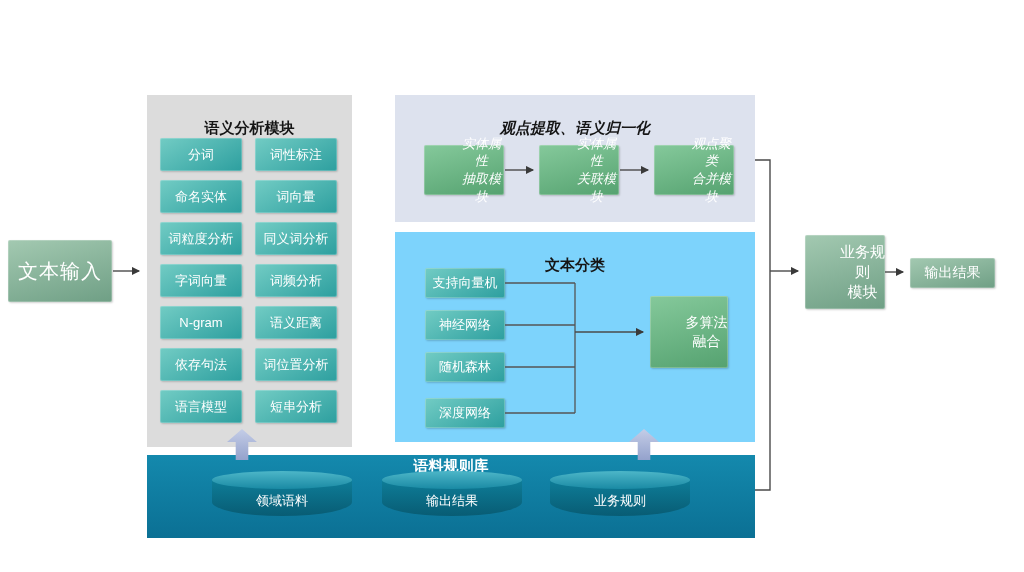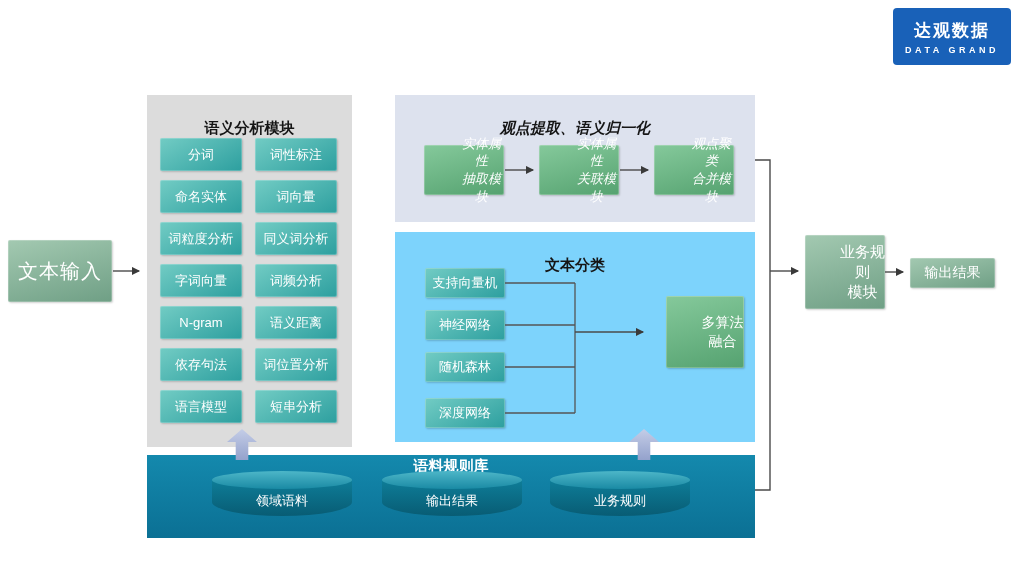--- a/index.html
+++ b/index.html
@@ -23,21 +23,21 @@
                background:linear-gradient(150deg,#72ccc4,#2d9f9f); }
   .green-box { font-size:13px; background:linear-gradient(165deg,#85c99b,#55a270); }
   .sage-box  { background:linear-gradient(165deg,#a3c9b1,#6f9f85); }
 
   .input-box { left:8px; top:240px; width:104px; height:62px; font-size:20px; letter-spacing:1px; }
   .rules-box { left:805px; top:235px; width:80px; height:74px; font-size:15px; }
   .output-box{ left:910px; top:258px; width:85px; height:30px; font-size:14px; }
 
   .step-box   { width:80px; height:50px; }
   .algo-box   { left:30px; width:80px; height:30px; }
-  .fusion-box { left:255px; top:64px; width:78px; height:72px; font-size:14px;margin-left:16px; }
+  .fusion-box { left:255px; top:64px; width:78px; height:72px; font-size:14px; }
 
   .corpus-bar { left:147px; top:455px; width:608px; height:83px;
                 background:linear-gradient(180deg,#1489ad,#0b7094); }
   .corpus-title { color:#fff; font-weight:bold; font-size:15px; text-align:center; padding-top:2px; }
 
   .cylinder { position:absolute; top:25px; width:140px; height:36px;
               background:linear-gradient(180deg,#0e7d98,#085c74);
               border-radius:0 0 50% 50% / 0 0 14px 14px; }
   .cyl-top  { position:absolute; top:-9px; left:0; width:100%; height:18px; border-radius:50%;
               background:linear-gradient(180deg,#4db6c8,#1a8aa4); }
@@ -114,24 +114,20 @@
       <div class="cyl-top"></div>
       <div class="cyl-label">业务规则</div>
     </div>
   </div>
 
   <div class="box sage-box input-box">文本输入</div>
   <div class="box sage-box rules-box pre">业务规则
 模块</div>
   <div class="box sage-box output-box">输出结果</div>
 
-  <div class="logo">
-    <div class="logo-cn">达观数据</div>
-    <div class="logo-en">DATA GRAND</div>
-  </div>
 
   <div class="up-arrow" style="left:227px;top:429px"></div>
   <div class="up-arrow" style="left:629px;top:429px"></div>
 
   <svg class="wires" viewBox="0 0 1024 572">
     <defs>
       <marker id="ah" markerWidth="7" markerHeight="7" refX="5.2" refY="3" orient="auto">
         <path d="M0,0 L6,3 L0,6 Z" fill="#3a3a3a"></path>
       </marker>
     </defs>

